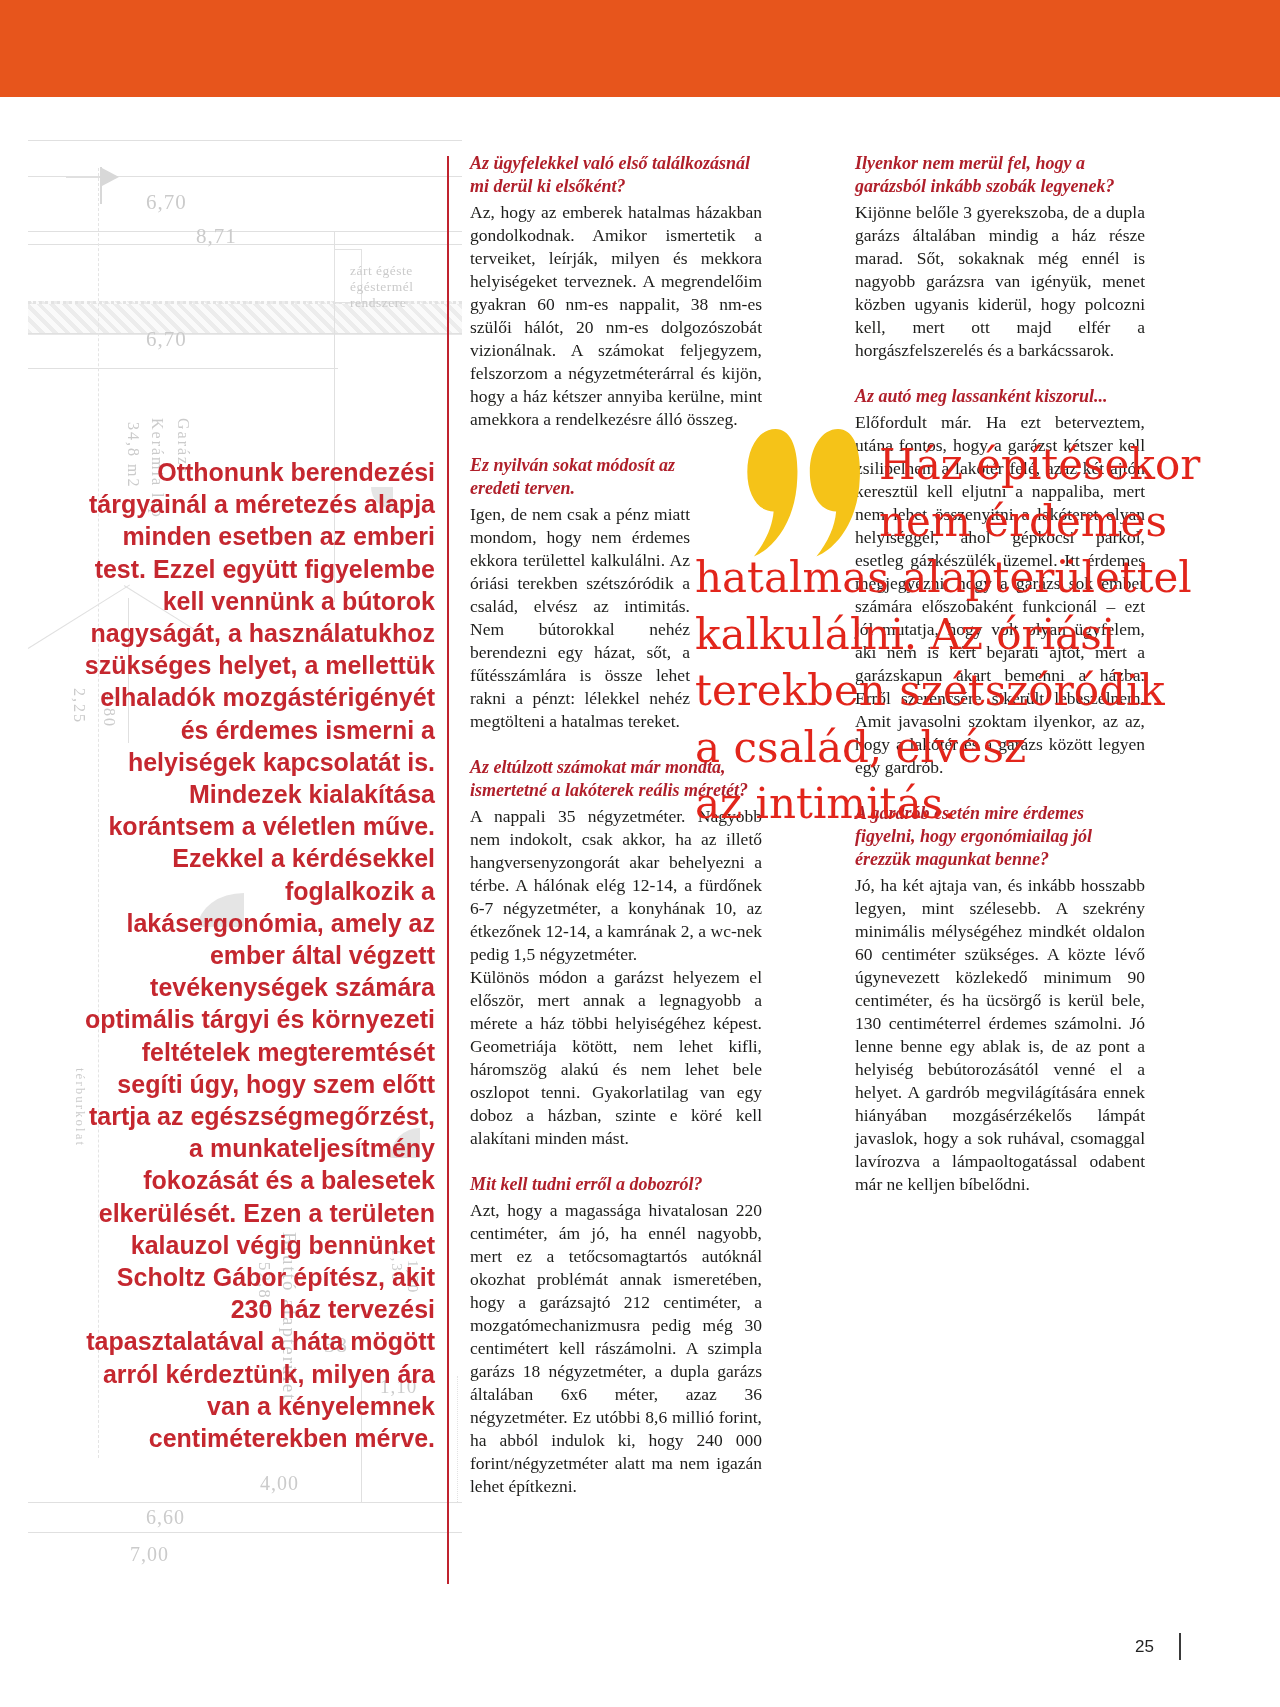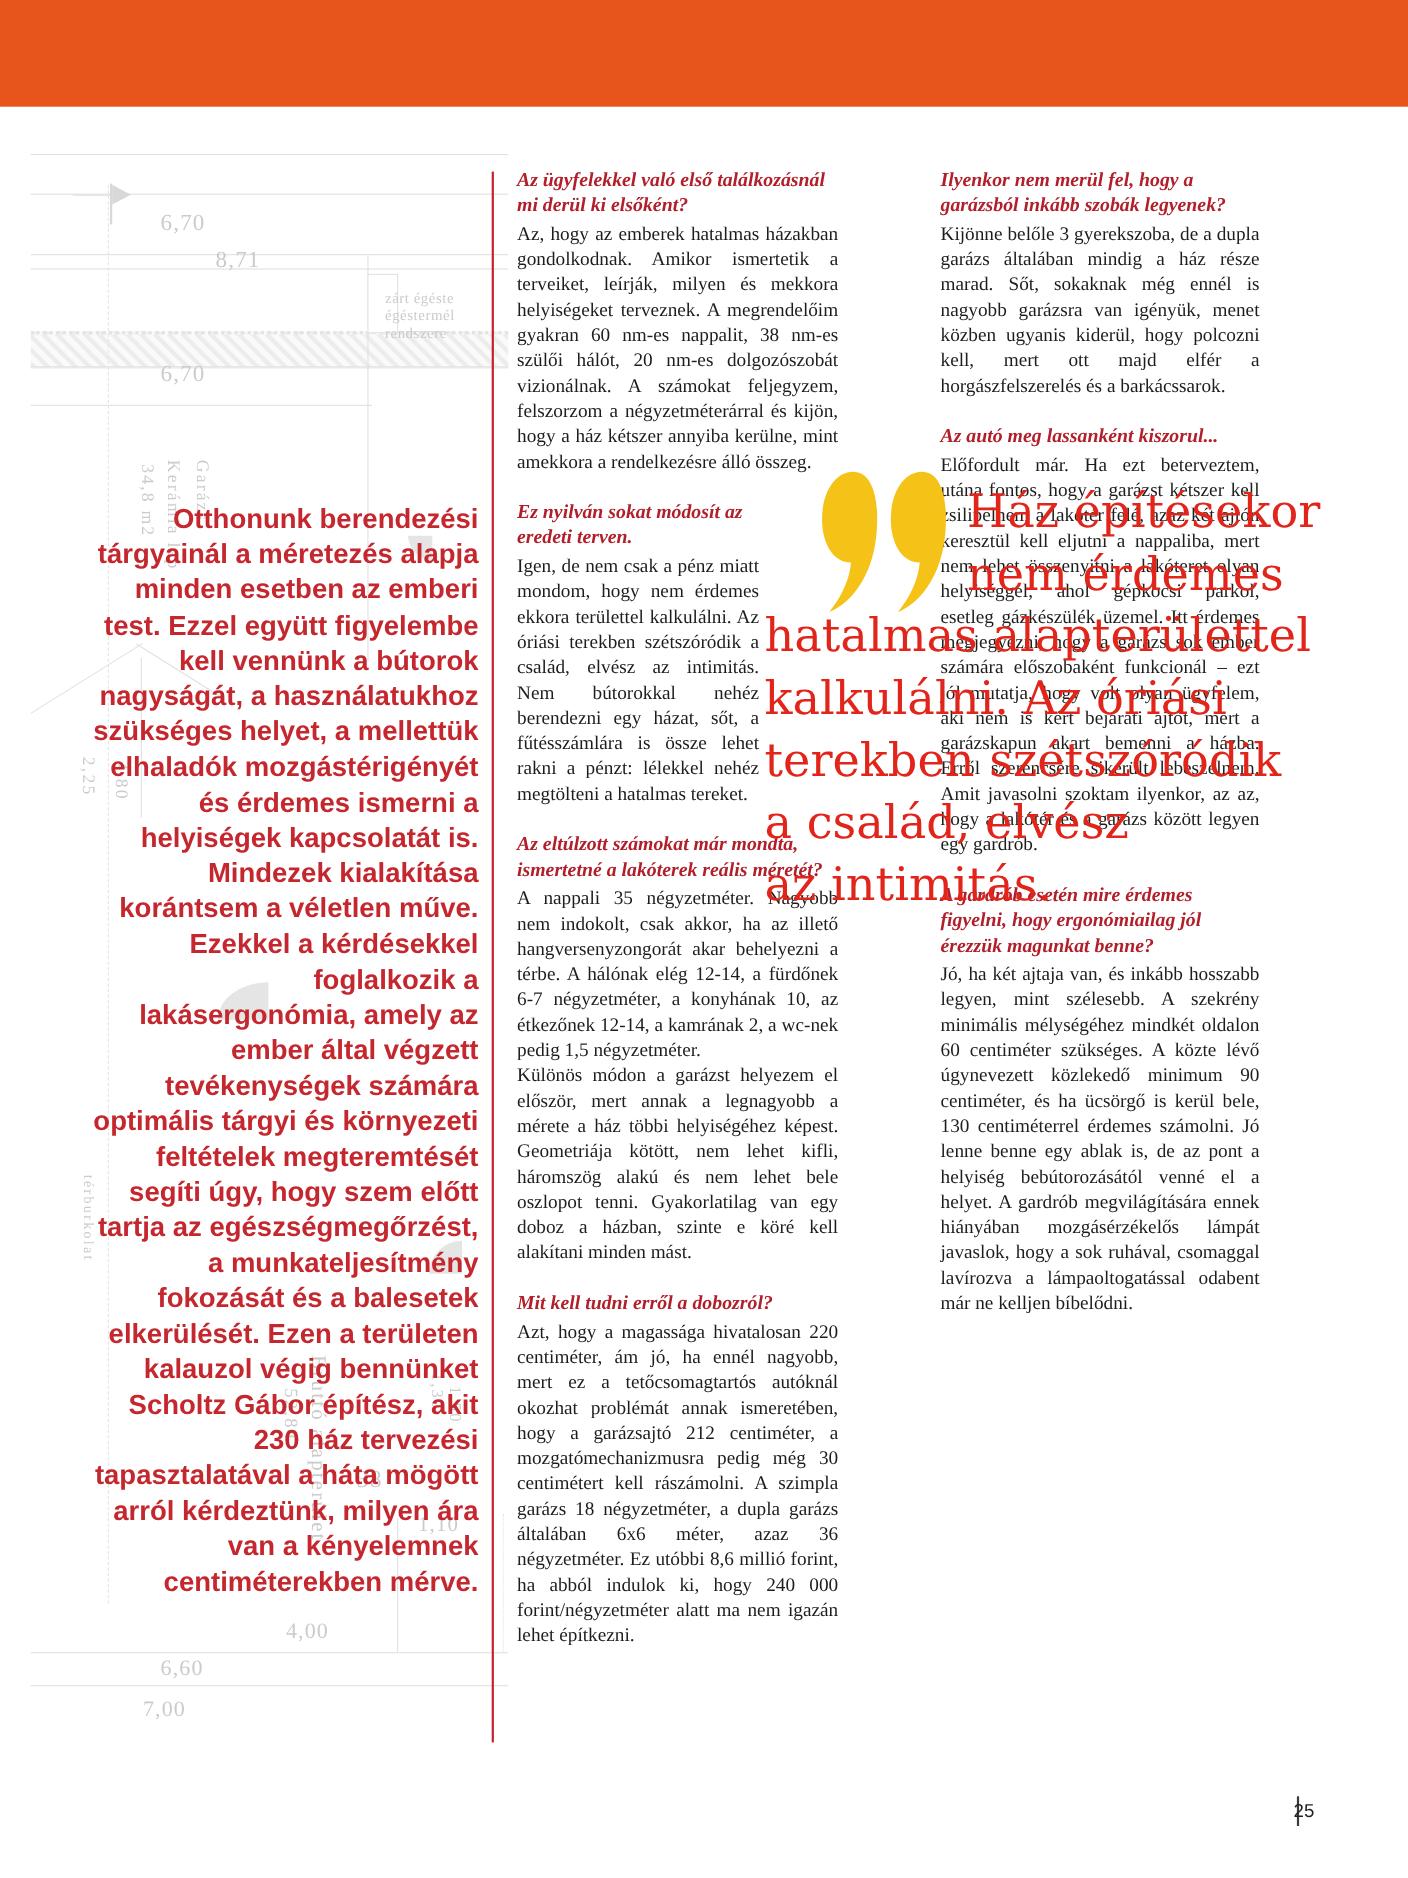--- a/index.html
+++ b/index.html
@@ -48,21 +48,21 @@
   
   .quote{position:absolute;left:695px;top:437px;width:478px;
          font-family:"DejaVu Serif",serif;font-size:42px;line-height:56.5px;
          color:var(--c-quote,#E2251B);}
   .quote .ln{white-space:nowrap;}
   .quote .ind{padding-left:184px;}
   .qmarks{position:absolute;left:746px;top:427px;width:125px;height:136px;}
 
   
   .pagenum-rule{position:absolute;left:1179px;top:1633px;width:2px;height:27px;background:#3a3a3a;}
-  .pagenum{position:absolute;left:1176px;top:1637px;font-family:"Liberation Sans",sans-serif;
+  .pagenum{position:absolute;left:1135px;top:1637px;font-family:"Liberation Sans",sans-serif;
            font-size:17px;color:#222;}
 </style>
 </head>
 <body>
 
 <div class="page">
 
   <div class="topbar"></div>
 
   <div class="plan">

